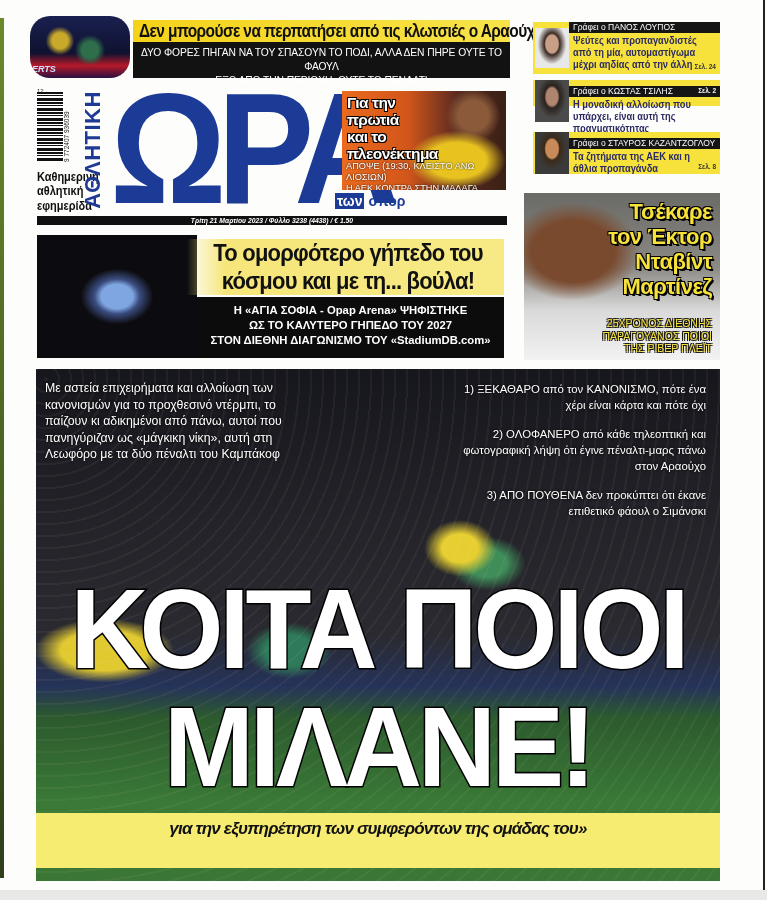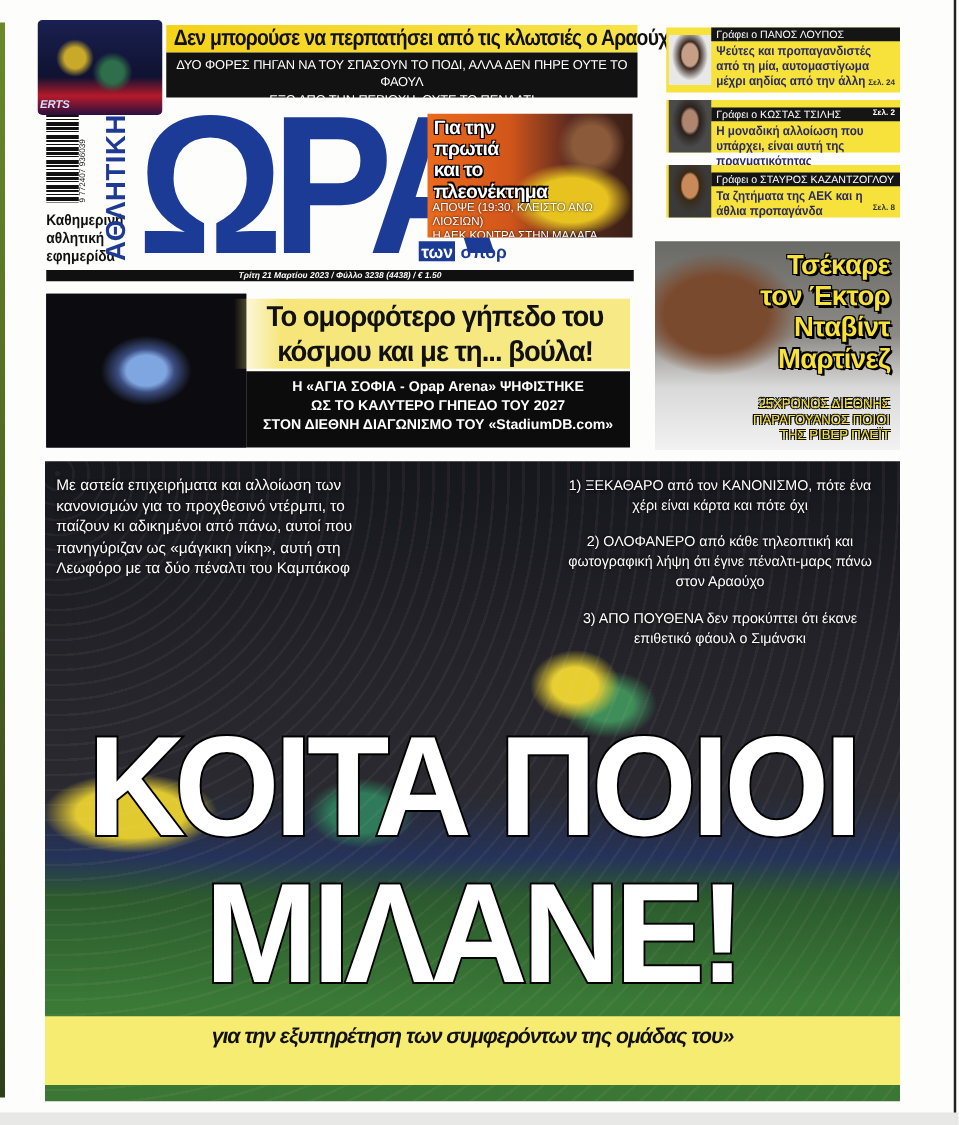--- a/index.html
+++ b/index.html
@@ -4,21 +4,21 @@
 <style>
   * { box-sizing: border-box; margin: 0; padding: 0; }
   html, body { width: 767px; height: 900px; overflow: hidden; background: #fdfdfb; }
   body { position: relative; font-family: "Liberation Sans", sans-serif; }
   .page-edge-left { position: absolute; left: 0; top: 18px; width: 4px; height: 860px; background: linear-gradient(#6a8a2a, #2e3f1a); }
   .page-edge-right { position: absolute; right: 2px; top: 0; width: 2px; height: 900px; background: #222; }
   .page-bottom { position: absolute; left: 0; bottom: 0; width: 767px; height: 10px; background: #e8e8e6; }
 
   
   .top-teaser { position: absolute; left: 30px; top: 16px; width: 480px; height: 62px; }
-  .top-thumb { position: absolute; left: 0; top: 0; width: 100px; height: 76px; border-radius: 4px; overflow: hidden;
+  .top-thumb { position: absolute; left: 0; top: 0; width: 100px; height: 62px; border-radius: 20px; overflow: hidden;
     background: radial-gradient(circle at 30% 40%, #c9a92a 0 10%, transparent 18%), radial-gradient(circle at 60% 55%, #2e6e4a 0 12%, transparent 22%), linear-gradient(180deg, #1a2050 0%, #0f1230 60%, #b51a2a 80%, #2a1040 100%); }
   .top-thumb-label { position: absolute; left: 2px; bottom: 4px; color: #cfe0ff; font-size: 9px; font-weight: bold; font-style: italic; }
   .top-headline { position: absolute; left: 103px; top: 4px; width: 377px; height: 22px; background: linear-gradient(90deg,#f5d21a,#f7e34a); }
   .top-headline span { display: block; font-family: "Liberation Sans", sans-serif; font-weight: bold; font-size: 15.5px; letter-spacing: -0.6px; color: #101010; padding-left: 6px; line-height: 22px; transform: scaleY(1.15); white-space: nowrap; }
   .top-sub { position: absolute; left: 103px; top: 26px; width: 377px; height: 36px; background: #121212; color: #fff; font-size: 10.3px; text-align: center; line-height: 14px; padding-top: 4px; letter-spacing: -0.1px; }
 
   
   .col-box { position: absolute; left: 533px; width: 187px; background: #f6e23a; }
   .col-box .col-photo { position: absolute; left: 2px; top: 6px; width: 34px; height: 40px; }
   .col-head { position: absolute; left: 36px; top: 0; right: 0; height: 11px; background: #151515; color: #fff; font-size: 8.5px; line-height: 11px; padding-left: 4px; white-space: nowrap; }
@@ -61,21 +61,21 @@
   .main { position: absolute; left: 36px; top: 369px; width: 684px; height: 512px; overflow: hidden;
     background:
       radial-gradient(ellipse at 62% 35%, #e7cf32 0 3%, transparent 6%),
       radial-gradient(ellipse at 66% 38%, #3f8e5a 0 3%, transparent 6%),
       radial-gradient(ellipse at 10% 55%, #e1c930 0 5%, transparent 8%),
       radial-gradient(ellipse at 37% 55%, #2e7a5a 0 4%, transparent 7%),
       linear-gradient(180deg, #16161d 0%, #232329 30%, #2a2a30 52%, #25335a 62%, #2c5a2e 68%, #3a7a36 85%, #3b7634 100%); }
   .main-crowd { position: absolute; inset: 0; background: repeating-radial-gradient(circle at 10px 10px, rgba(255,220,200,0.05) 0 2px, transparent 2px 12px); }
   .left-blurb { position: absolute; left: 9px; top: 11px; width: 255px; font-size: 12.3px; line-height: 16.5px; color: #fff; text-shadow: 0 0 3px #000; }
   .right-points { position: absolute; right: 14px; top: 12px; width: 260px; text-align: right; font-size: 11.4px; line-height: 16px; color: #fff; text-shadow: 0 0 3px #000; }
-  .right-points p { margin-bottom: 13px; text-align: center; }
+  .right-points p { margin-bottom: 13px; }
   .big-head { position: absolute; left: 0; width: 684px; text-align: center; font-family: "Liberation Sans", sans-serif; font-weight: bold; color: #fff; letter-spacing: -4px;
     -webkit-text-stroke: 3px #000; paint-order: stroke fill; }
   .big-head.l1 { top: 200px; font-size: 108px; line-height: 120px; transform: scaleY(1.05); }
   .big-head.l2 { top: 318px; font-size: 108px; line-height: 120px; transform: scaleY(1.05); }
   .quote-bar { position: absolute; left: 36px; top: 813px; width: 684px; height: 55px; background: #f7ec72; text-align: center; padding-top: 5px; }
   .quote-bar .line { font-size: 17px; font-weight: bold; line-height: 22px; color: #111; letter-spacing: -0.8px; font-style: italic; white-space: nowrap; }
   .quote-bar .lbl { font-style: normal; }
 </style>
 </head>
 <body>
@@ -95,21 +95,21 @@
     <div>ΕΞΩ ΑΠΟ ΤΗΝ ΠΕΡΙΟΧΗ, ΟΥΤΕ ΤΟ ΠΕΝΑΛΤΙ</div>
   </div>
 </div>
 
 <div class="col-box" style="top:22px;height:52px;">
   <div class="col-photo" style="background:radial-gradient(ellipse at 50% 40%, #c79e86 0 26%, #3a2a22 32%, #e8e8e8 60%);"></div>
   <div class="col-head">Γράφει ο ΠΑΝΟΣ ΛΟΥΠΟΣ</div>
   <div class="col-text">Ψεύτες και προπαγανδιστές από τη μία, αυτομαστίγωμα μέχρι αηδίας από την άλλη</div>
   <div class="col-page">Σελ. 24</div>
 </div>
-<div class="col-box" style="top:80px;height:42px;">
+<div class="col-box" style="top:80px;height:26px;">
   <div class="col-photo" style="top:0;height:42px;background:radial-gradient(ellipse at 50% 40%, #b08570 0 24%, #2a221e 32%, #4a4a4a 60%);"></div>
   <div class="col-head" style="top:6px;">Γράφει ο ΚΩΣΤΑΣ ΤΣΙΛΗΣ</div>
   <div class="col-text" style="top:19px;">Η μοναδική αλλοίωση που υπάρχει, είναι αυτή της πραγματικότητας</div>
   <div class="col-page" style="top:7px;bottom:auto;color:#fff;">Σελ. 2</div>
 </div>
 <div class="col-box" style="top:132px;height:42px;">
   <div class="col-photo" style="top:0;height:42px;background:radial-gradient(ellipse at 50% 40%, #c98a5a 0 26%, #3a2a18 32%, #3a3a3a 60%);"></div>
   <div class="col-head" style="top:6px;">Γράφει ο ΣΤΑΥΡΟΣ ΚΑΖΑΝΤΖΟΓΛΟΥ</div>
   <div class="col-text" style="top:19px;">Τα ζητήματα της ΑΕΚ και η άθλια προπαγάνδα</div>
   <div class="col-page">Σελ. 8</div>

